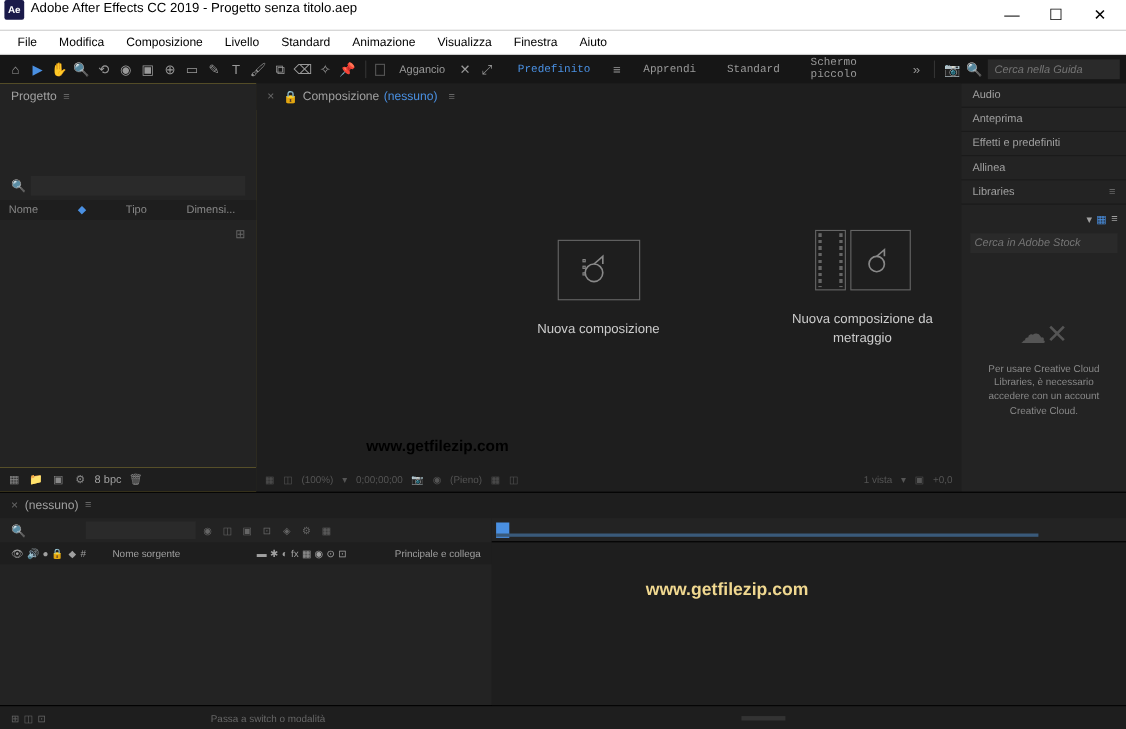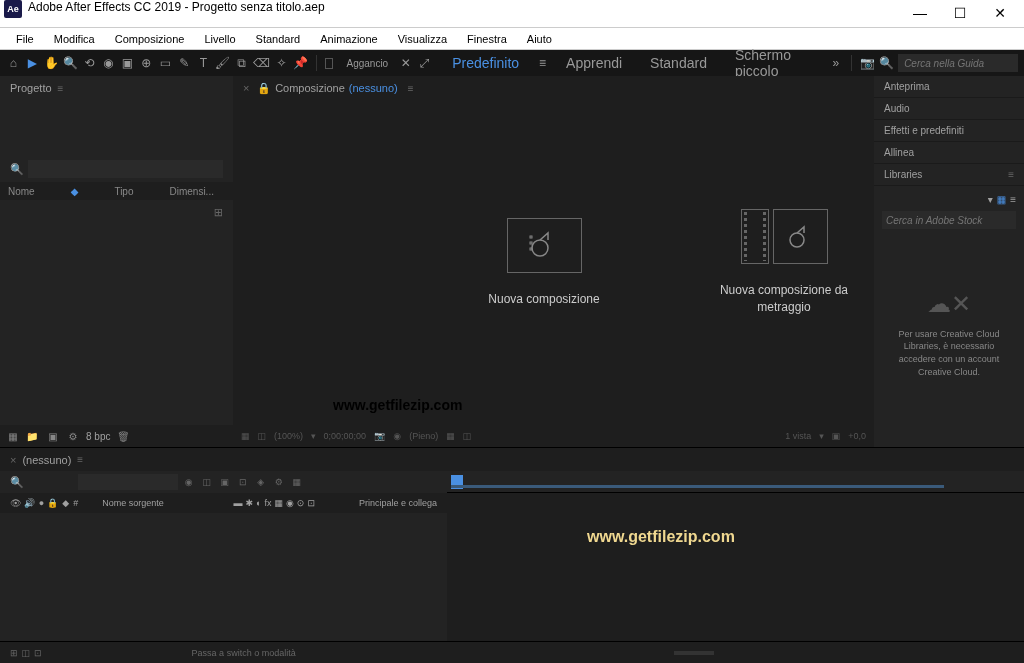--- a/index.html
+++ b/index.html
@@ -12,21 +12,21 @@
 .win-btn { width: 40px; height: 26px; display: flex; align-items: center; justify-content: center; color: #000; font-size: 14px; }
 
 .menubar { height: 22px; background: #fff; display: flex; align-items: center; padding: 0 6px; border-bottom: 1px solid #ccc; }
 .menu-item { padding: 2px 10px; color: #000; font-size: 11px; }
 
 .toolbar { height: 26px; background: #161616; display: flex; align-items: center; padding: 0 6px; gap: 4px; }
 .tool-btn { width: 20px; height: 20px; display: flex; align-items: center; justify-content: center; color: #999; font-size: 12px; }
 .tool-btn.active { color: #4a90e2; }
 .tool-sep { width: 1px; height: 16px; background: #333; margin: 0 4px; }
 .toolbar-label { font-size: 10px; color: #999; padding: 0 6px; }
-.workspace-btn { font-size: 14px; padding: 4px 12px; color: #999; }
+.workspace-btn { font-size: 10px; padding: 4px 12px; color: #999; font-family: Liberation Mono, monospace; }
 .workspace-btn.active { color: #4a90e2; }
 .toolbar-spacer { flex: 1; }
 .snap-check { width: 11px; height: 11px; border: 1px solid #555; margin-right: 3px; }
 .search-box { width: 120px; height: 18px; background: #2a2a2a; border: none; color: #888; padding: 0 6px; font-size: 10px; font-style: italic; }
 
 .main-area { display: flex; height: 371px; }
 .project-panel { width: 233px; background: #fde047; display: flex; flex-direction: column; }
 .panel-header { height: 24px; display: flex; align-items: center; padding: 0 10px; background: #232323; font-size: 11px; }
 .panel-menu-icon { margin-left: 6px; font-size: 10px; color: #666; }
 .project-body { flex: 1; background: #232323; }
@@ -231,22 +231,22 @@
       <span>▦</span>
       <span>◫</span>
       <span style="margin-left:auto">1 vista</span>
       <span>▾</span>
       <span>▣</span>
       <span>+0,0</span>
     </div>
   </div>
 
   <div class="right-panels">
+    <div class="right-panel-item">Audio</div>
     <div class="right-panel-item">Anteprima</div>
-    <div class="right-panel-item">Audio</div>
     <div class="right-panel-item">Effetti e predefiniti</div>
     <div class="right-panel-item">Allinea</div>
     <div class="right-panel-item">
       <span>Libraries</span>
       <span style="margin-left:auto" class="panel-menu-icon">≡</span>
     </div>
     <div class="libraries-body">
       <div class="lib-icons">
         <span>▾</span>
         <span class="lib-icon-blue">▦</span>

